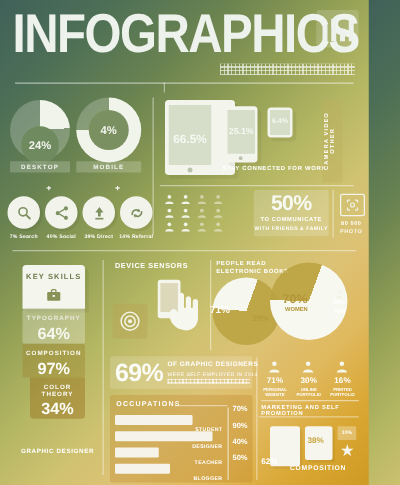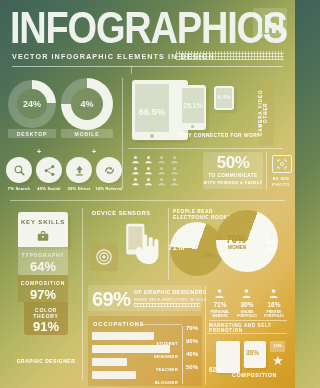--- a/index.html
+++ b/index.html
@@ -155,32 +155,31 @@
 <div class="stage">
 
   <div class="header">
     <div class="title">INFOGRAPHICS</div>
     <div class="logo-box">
       <i></i>
         <i></i>
         <i></i>
         <i></i>
     </div>
-    <div class="subtitle">VECTOR INFOGRAPHIC ELEMENTS  IN DESIGN</div>
     <div class="dotgrid"></div>
   </div>
 
   <div class="rule" style="left:12px;top:66px;width:271px;height:1px;"></div>
   <div class="vsep" style="left:131px;top:66px;height:8px;"></div>
 
   <div>
 
     <div class="donut" style="left:8px;top:80px;width:48px;height:48px;">
       <div class="ring" style="background:conic-gradient(from 0deg, #f1f4ea 0% 24%, rgba(255,255,255,0.22) 24% 100%);"></div>
-      <div class="hole" style="left:9px;top:9px;width:30px;height:30px;background:#6f8a5e;">
+      <div class="hole" style="left:9px;top:21px;width:30px;height:30px;background:#6f8a5e;">
         <span class="val">24%</span>
       </div>
     </div>
     <div class="barunder" style="left:8px;top:129px;width:48px;"></div>
     <div class="donut-cap" style="left:8px;top:131px;width:48px;">DESKTOP</div>
 
     <div class="donut" style="left:61px;top:78px;width:52px;height:52px;">
       <div class="ring" style="background:conic-gradient(from 0deg, #f1f4ea 0% 75%, rgba(255,255,255,0.22) 75% 100%);"></div>
       <div class="hole" style="left:10px;top:10px;width:32px;height:32px;background:#7b9060;">
         <span class="val">4%</span>
@@ -361,21 +360,21 @@
     <div class="ks-name" style="left:18px;top:252px;width:50px;color:#e8eadb;">TYPOGRAPHY</div>
     <div class="ks-pct" style="left:18px;top:259px;width:50px;font-size:13px;color:#f6f8ef;">64%</div>
 
     <div class="ks-band" style="left:18px;top:275px;width:50px;height:27px;background:rgba(160,135,50,.45);"></div>
     <div class="ks-name" style="left:18px;top:280px;width:50px;color:#fdfdf7;">COMPOSITION</div>
     <div class="ks-pct" style="left:18px;top:287px;width:50px;font-size:13px;color:#fdfdf7;">97%</div>
 
     <div class="ks-band" style="left:24px;top:302px;width:44px;height:33px;background:rgba(150,105,25,.42);border-radius:0 0 3px 3px;"></div>
     <div class="ks-name" style="left:24px;top:307px;width:44px;color:#fdfdf7;">COLOR</div>
     <div class="ks-name" style="left:24px;top:313px;width:44px;color:#fdfdf7;">THEORY</div>
-    <div class="ks-pct" style="left:24px;top:319px;width:44px;font-size:13px;color:#fdfdf7;">91%</div>
+    <div class="ks-pct" style="left:24px;top:319px;width:44px;font-size:13px;color:#fdfdf7;">34%</div>
 
     <div class="lbl" style="position:absolute;left:8px;top:358px;width:76px;text-align:center;font-size:5px;">GRAPHIC DESIGNER</div>
   </div>
 
   <div class="vsep" style="left:82px;top:208px;height:172px;"></div>
 
   <div>
     <div class="lbl" style="position:absolute;left:92px;top:210px;font-size:5.8px;">DEVICE SENSORS</div>
     <div class="sensor-sq" style="left:90px;top:243px;width:28px;height:28px;">
       <svg viewBox="0 0 24 24" style="width:18px;height:18px;">

